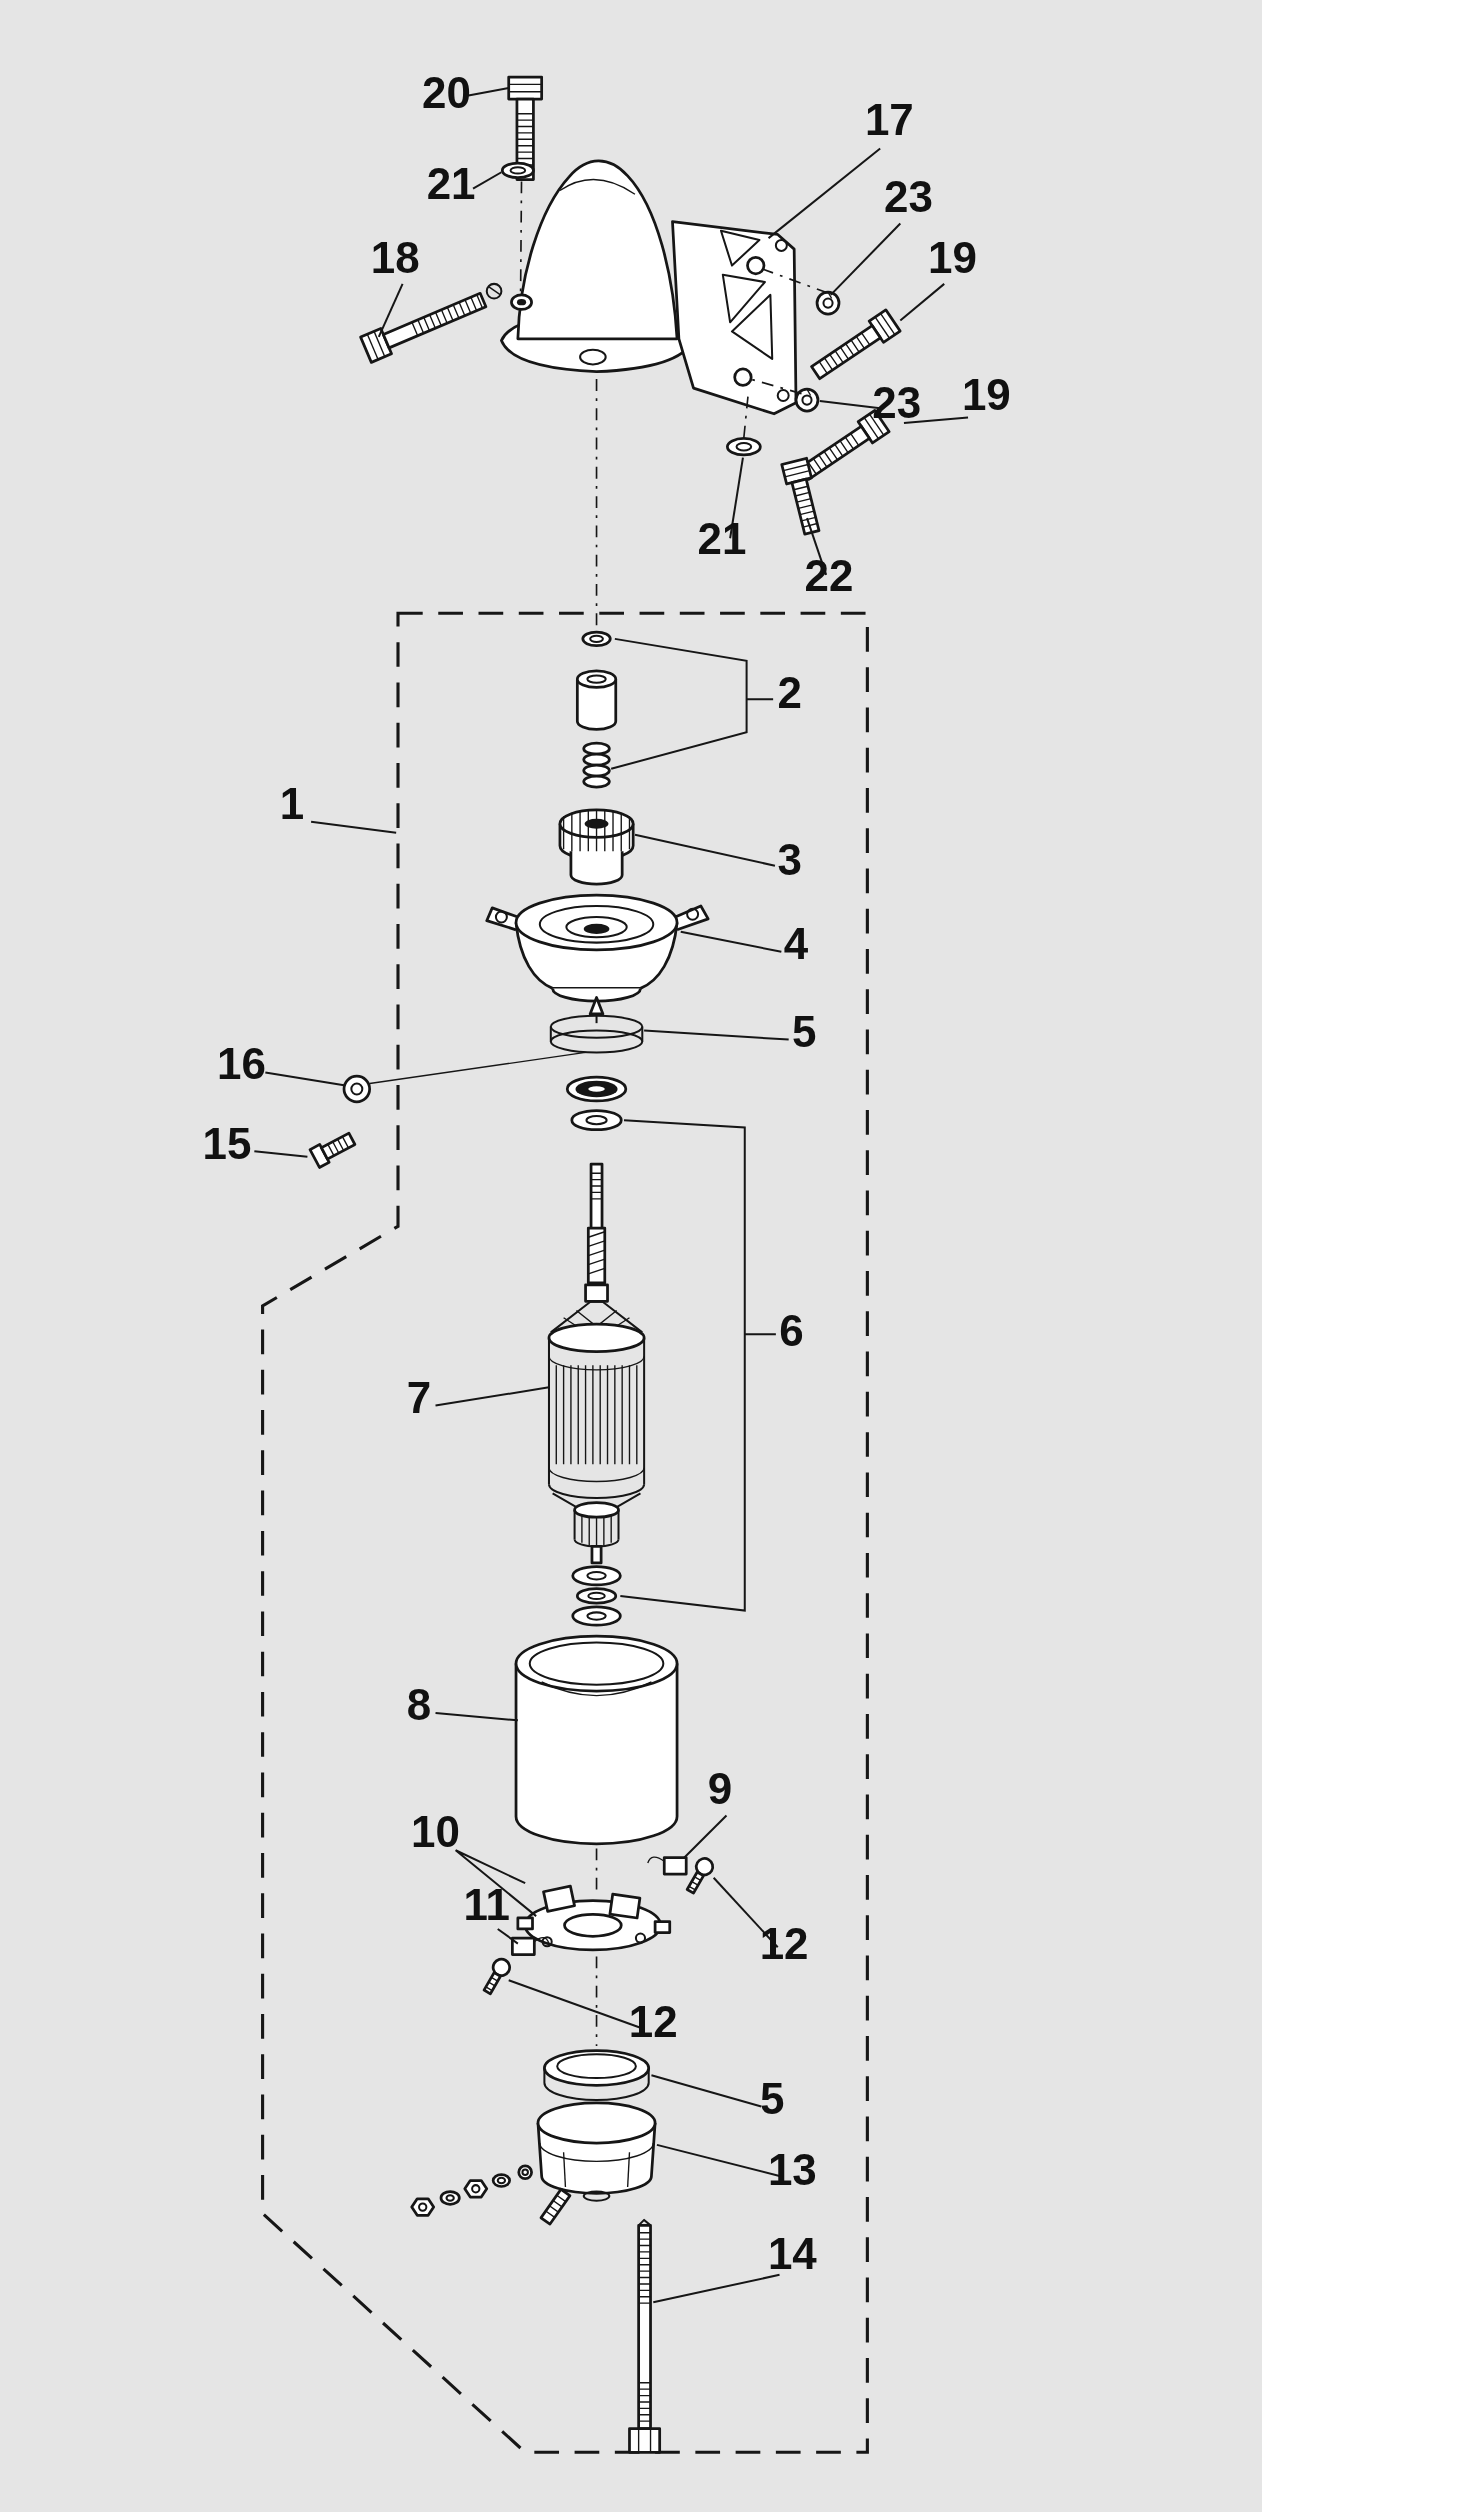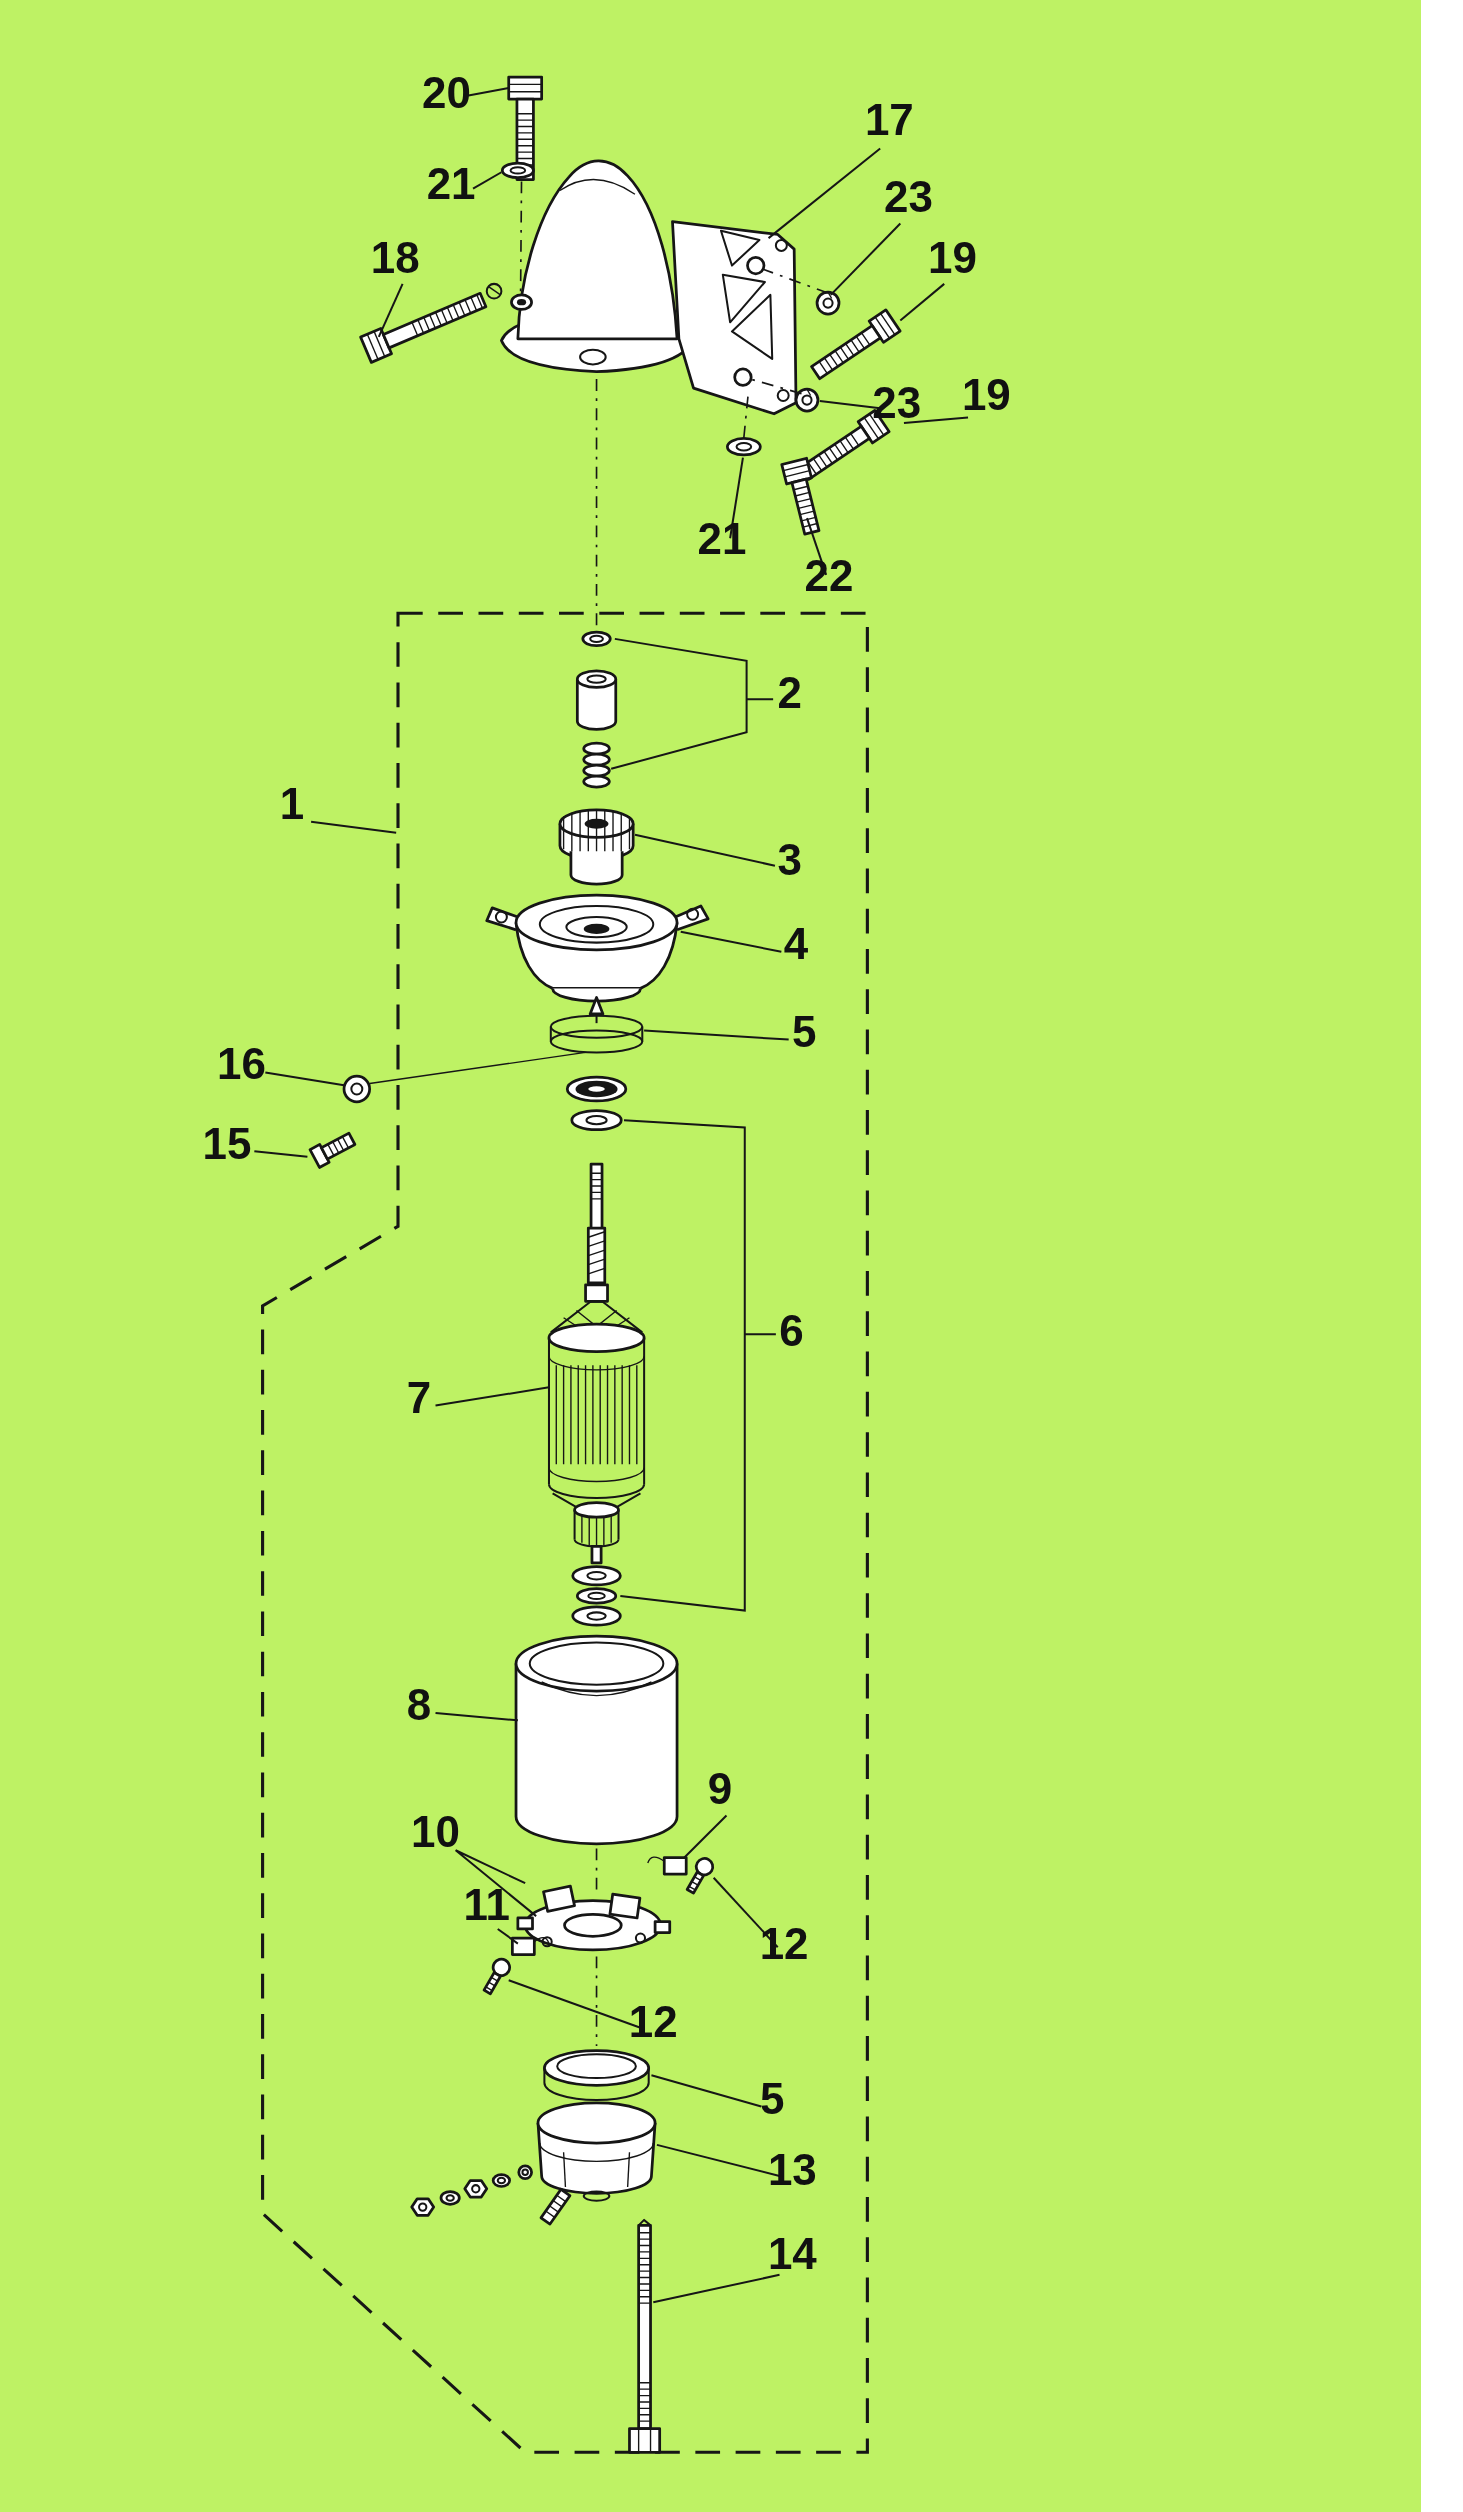--- a/index.html
+++ b/index.html
@@ -1,16 +1,16 @@
 <!DOCTYPE html>
 <html style="font-size:14.6px"><head>
 <meta charset="utf-8">
 <style>
   html,body { margin:0; padding:0; background:#ffffff; }
-  .page { width:1421px; height:2512px; background:#bef264; position:relative;
+  .page { width:1262px; height:2512px; background:#e5e5e5; position:relative;
           font-family:"Liberation Sans", sans-serif; overflow:hidden;text-align:right; }
   svg { display:block; }
   .ol   { stroke:#161616; fill:#ffffff; stroke-width:3; stroke-linejoin:round; }
   .ln   { stroke:#161616; fill:none;    stroke-width:2.2; stroke-linejoin:round; }
   .thin { stroke:#161616; fill:none;    stroke-width:1.5; }
   .dark { fill:#161616; stroke:none; }
   .leader { stroke:#161616; fill:none; stroke-width:2.2; }
   .dashln { stroke:#161616; fill:none; stroke-width:1.8; stroke-dasharray:13 8 3 8; }
   .boundary { stroke:#161616; fill:none; stroke-width:3.4; stroke-dasharray:27 17; }
   text.callout { font-family:"Liberation Sans", sans-serif; font-weight:700;

